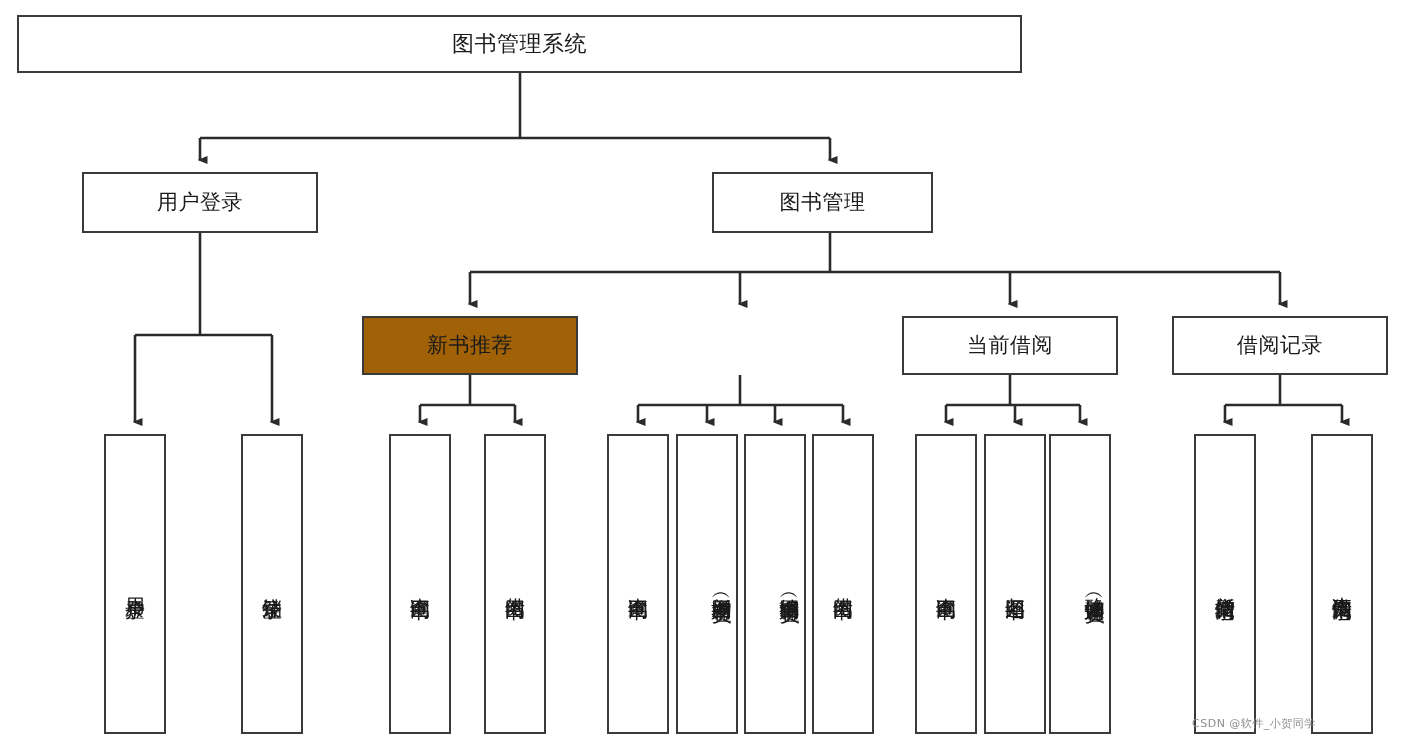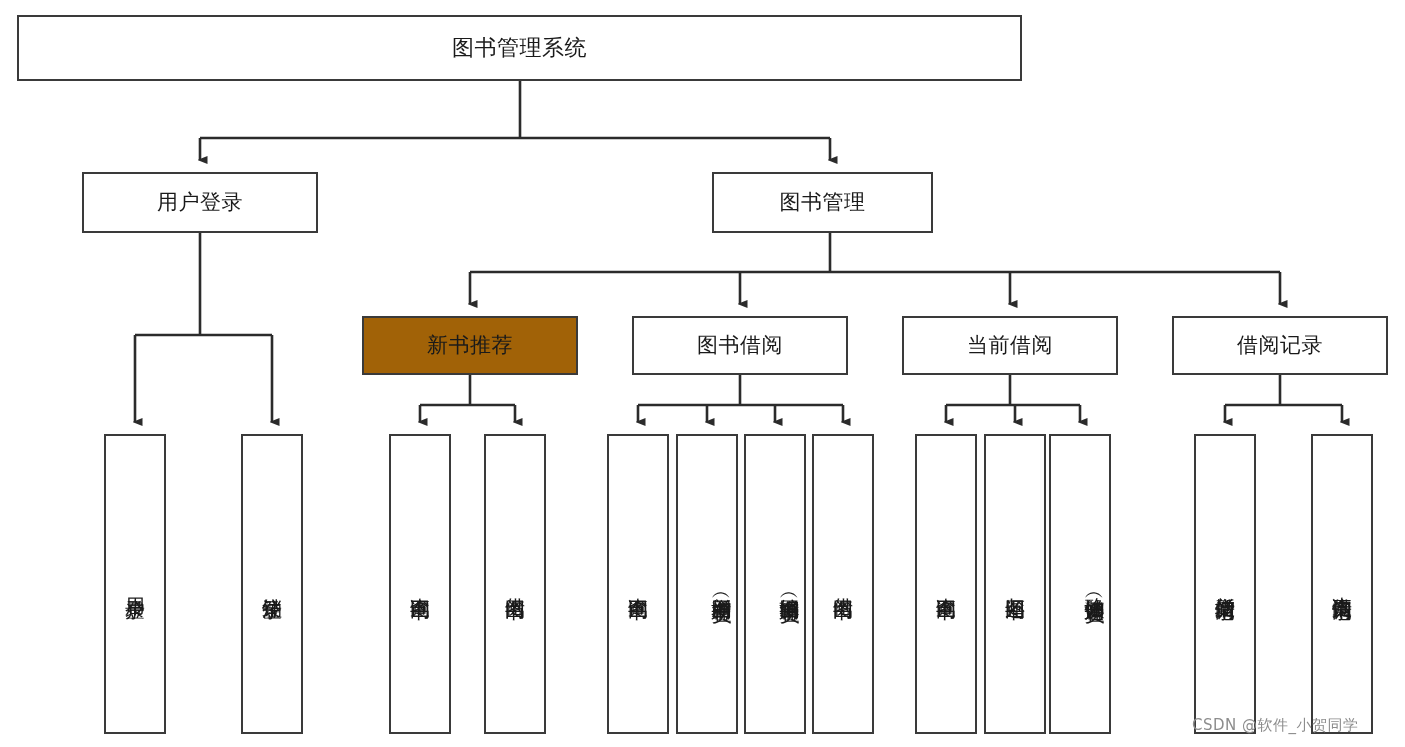--- a/index.html
+++ b/index.html
@@ -52,21 +52,21 @@
   }
   .node-v.center-mid {
     align-items: center;
     padding-top: 0;
   }
   .title-node {
     font-size: 22px;
   }
   .watermark {
     position: absolute;
-    font-size: 15px;
+    font-size: 11px;
     color: #8d8d8d;
     white-space: nowrap;
     letter-spacing: 0.5px;
   }
 </style>
 </head>
 <body>
 
 <div id="canvas" style="background: rgb(255, 255, 255);">
 
@@ -113,27 +113,26 @@
       <path d="M1015,405 L1015,422" marker-end="url(#arrow)"></path>
       <path d="M1080,405 L1080,422" marker-end="url(#arrow)"></path>
 
       <path d="M1280,375 L1280,405"></path>
       <path d="M1225,405 L1342,405"></path>
       <path d="M1225,405 L1225,422" marker-end="url(#arrow)"></path>
       <path d="M1342,405 L1342,422" marker-end="url(#arrow)"></path>
     </g>
   </svg>
 
-  <div class="node node-h title-node" id="node-root" style="left: 17px; top: 15px; width: 1005px; height: 66px; border-color: rgb(58, 58, 58); color: rgb(26, 26, 26); background: rgb(255, 255, 255);">图书管理系统</div>
+  <div class="node node-h title-node" id="node-root" style="left: 17px; top: 15px; width: 1005px; height: 58px; border-color: rgb(58, 58, 58); color: rgb(26, 26, 26); background: rgb(255, 255, 255);">图书管理系统</div>
 
   <div class="node node-h" id="node-l2-0" style="left: 82px; top: 172px; width: 236px; height: 61px; border-color: rgb(58, 58, 58); color: rgb(26, 26, 26); background: rgb(255, 255, 255);">用户登录</div>
   <div class="node node-h" id="node-l2-1" style="left: 712px; top: 172px; width: 221px; height: 61px; border-color: rgb(58, 58, 58); color: rgb(26, 26, 26); background: rgb(255, 255, 255);">图书管理</div>
 
   <div class="node node-h" id="node-l3-0" style="left: 362px; top: 316px; width: 216px; height: 59px; border-color: rgb(58, 58, 58); color: rgb(26, 26, 26); background: #a16207;">新书推荐</div>
-  <div class="node node-h" id="node-l3-1" style="left: 632px; top: 316px; width: 216px; height: 59px; border-color: rgb(58, 58, 58); color: rgb(26, 26, 26); background: rgb(255, 255, 255);">图书借阅</div>
   <div class="node node-h" id="node-l3-3" style="left: 1172px; top: 316px; width: 216px; height: 59px; border-color: rgb(58, 58, 58); color: rgb(26, 26, 26); background: rgb(255, 255, 255);">借阅记录</div>
   <div class="node node-h" id="node-l3-2" style="left: 902px; top: 316px; width: 216px; height: 59px; border-color: rgb(58, 58, 58); color: rgb(26, 26, 26); background: rgb(255, 255, 255);">当前借阅</div>
 
   <div class="node node-v center-mid" id="node-leaf-0" style="left: 104px; top: 434px; width: 62px; height: 300px; border-color: rgb(58, 58, 58); color: rgb(26, 26, 26); background: rgb(255, 255, 255);">用户登录</div>
   <div class="node node-v center-mid" id="node-leaf-1" style="left: 241px; top: 434px; width: 62px; height: 300px; border-color: rgb(58, 58, 58); color: rgb(26, 26, 26); background: rgb(255, 255, 255);">注销登录</div>
   <div class="node node-v center-mid" id="node-leaf-2" style="left: 389px; top: 434px; width: 62px; height: 300px; border-color: rgb(58, 58, 58); color: rgb(26, 26, 26); background: rgb(255, 255, 255);">查询图书</div>
   <div class="node node-v center-mid" id="node-leaf-3" style="left: 484px; top: 434px; width: 62px; height: 300px; border-color: rgb(58, 58, 58); color: rgb(26, 26, 26); background: rgb(255, 255, 255);">借阅图书</div>
   <div class="node node-v center-mid" id="node-leaf-4" style="left: 607px; top: 434px; width: 62px; height: 300px; border-color: rgb(58, 58, 58); color: rgb(26, 26, 26); background: rgb(255, 255, 255);">查询图书</div>
   <div class="node node-v" id="node-leaf-5" style="left: 676px; top: 434px; width: 62px; height: 300px; border-color: rgb(58, 58, 58); color: rgb(26, 26, 26); background: rgb(255, 255, 255);">新增图书（管理员）</div>
   <div class="node node-v" id="node-leaf-6" style="left: 744px; top: 434px; width: 62px; height: 300px; border-color: rgb(58, 58, 58); color: rgb(26, 26, 26); background: rgb(255, 255, 255);">编辑图书（管理员）</div>

